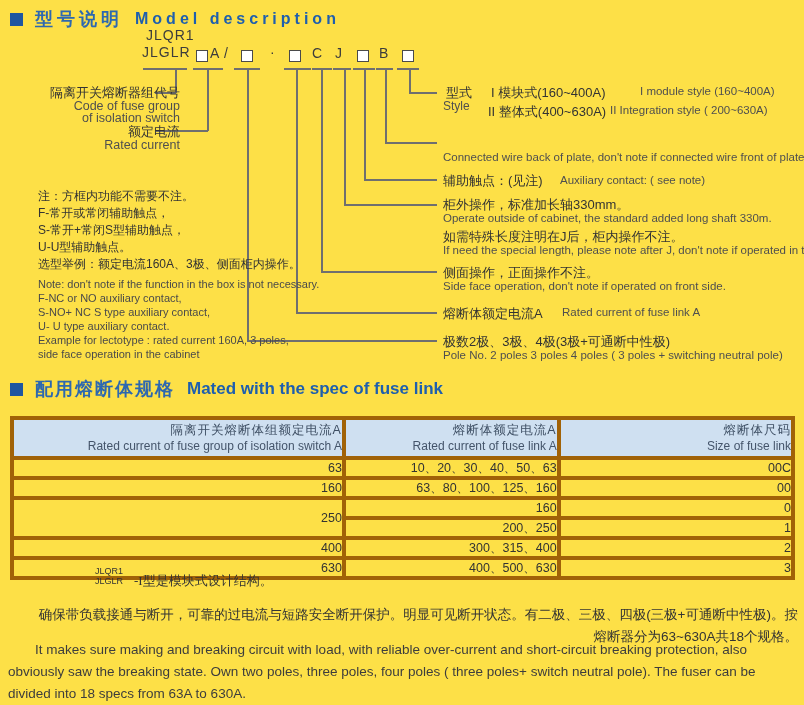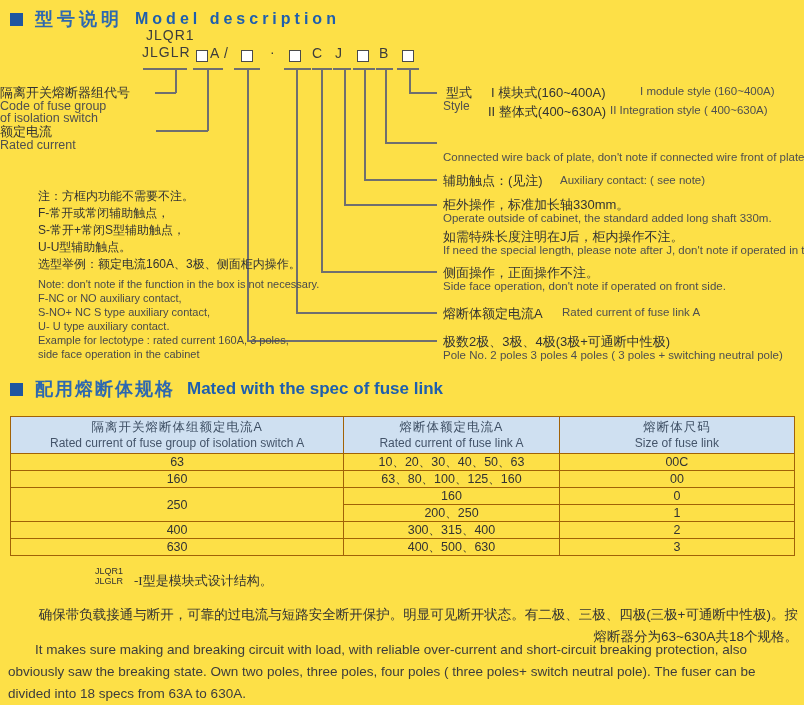--- a/index.html
+++ b/index.html
@@ -13,27 +13,27 @@
   .h-en1{font-size:16px;font-weight:bold;color:#1e5fae;letter-spacing:4px;white-space:nowrap;}
   .h-en2{font-size:17px;font-weight:bold;color:#1e5fae;white-space:nowrap;}
   
   .hl,.vl{position:absolute;background:#6f6f6f;}
   .hl{height:1.5px;}
   .vl{width:1.5px;}
   .box{position:absolute;width:10px;height:10px;border:1.5px solid #4a4a4a;background:#fff;}
   .code{position:absolute;color:#3c3c3c;font-size:14px;letter-spacing:1px;white-space:nowrap;}
   .zh{color:#333;font-size:13px;white-space:nowrap;}
   .en{color:#4f4f4f;font-size:11.5px;white-space:nowrap;}
-  .llab{position:absolute;width:152px;}
+  .llab{position:absolute;width:152px;text-align:right;padding-left:28px;}
   .note{position:absolute;left:38px;top:188px;}
   .note .nzh{font-size:12px;line-height:17px;color:#333;white-space:nowrap;}
   .note .nen{font-size:11px;line-height:14px;color:#4a4a4a;white-space:nowrap;}
   
   .tbl{position:absolute;left:10px;top:416px;width:785px;border-collapse:collapse;}
-  .tbl th,.tbl td{border:1px solid #a16207;text-align:center;padding:0;}
+  .tbl th,.tbl td{border:4px solid #a16207;text-align:right;padding:0;}
   .tbl th{background:#cfe0f1;font-weight:normal;padding:2px 0 3px 0;}
   .tbl th .thzh{font-size:12.5px;color:#3d4e63;letter-spacing:1px;}
   .tbl th .then{font-size:12px;color:#44546a;}
   .tbl td{font-size:12.5px;color:#333;height:16px;line-height:14px;}
   .tbl tr.sub td{border-top-width:1px;}
   
   .stack{position:absolute;font-size:9px;line-height:9.5px;color:#333;}
   .para{position:absolute;left:8px;width:790px;font-size:13.5px;line-height:22px;
         color:#333;text-indent:2em;}
   .para.enp{color:#3d3d3d;}
@@ -112,21 +112,21 @@
     <div class="nen">U- U type auxiliary contact.</div>
     <div class="nen">Example for lectotype : rated current 160A, 3 poles,</div>
     <div class="nen">side face operation in the cabinet</div>
   </div>
 
   <div class="abs zh" style="left:446px;top:84px;">型式</div>
   <div class="abs en" style="left:443px;top:99px;font-size:12px;">Style</div>
   <div class="abs zh" style="left:491px;top:84px;">I 模块式(160~400A)</div>
   <div class="abs en" style="left:612px;top:85px;margin-left:28px;">I module style (160~400A)</div>
   <div class="abs zh" style="left:488px;top:103px;">II 整体式(400~630A)</div>
-  <div class="abs en" style="left:610px;top:104px;">II Integration style ( 400~630A)</div>
+  <div class="abs en" style="left:610px;top:104px;">II Integration style ( 200~630A)</div>
 
   <div class="abs en" style="left:443px;top:151px;">Connected wire back of plate, don't note if connected wire front of plate</div>
 
   <div class="abs zh" style="left:443px;top:172px;">辅助触点：(见注)</div>
   <div class="abs en" style="left:560px;top:174px;">Auxiliary contact: ( see note)</div>
 
   <div class="abs zh" style="left:443px;top:196px;">柜外操作，标准加长轴330mm。</div>
   <div class="abs en" style="left:443px;top:212px;">Operate outside of cabinet, the standard added long shaft 330m.</div>
   <div class="abs zh" style="left:443px;top:228px;">如需特殊长度注明在J后，柜内操作不注。</div>
   <div class="abs en" style="left:443px;top:244px;">If need the special length, please note after J, don't note if operated in the cabinet.</div>

